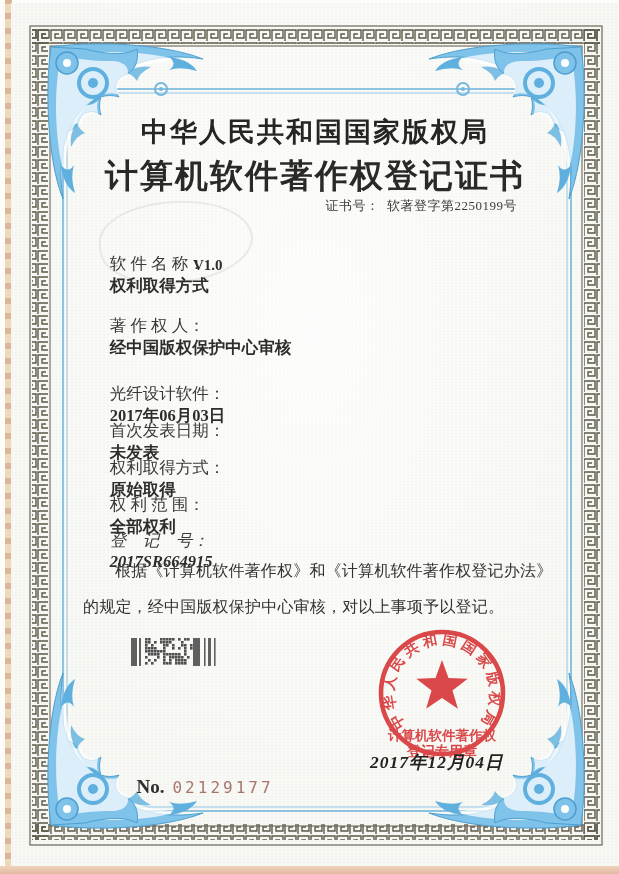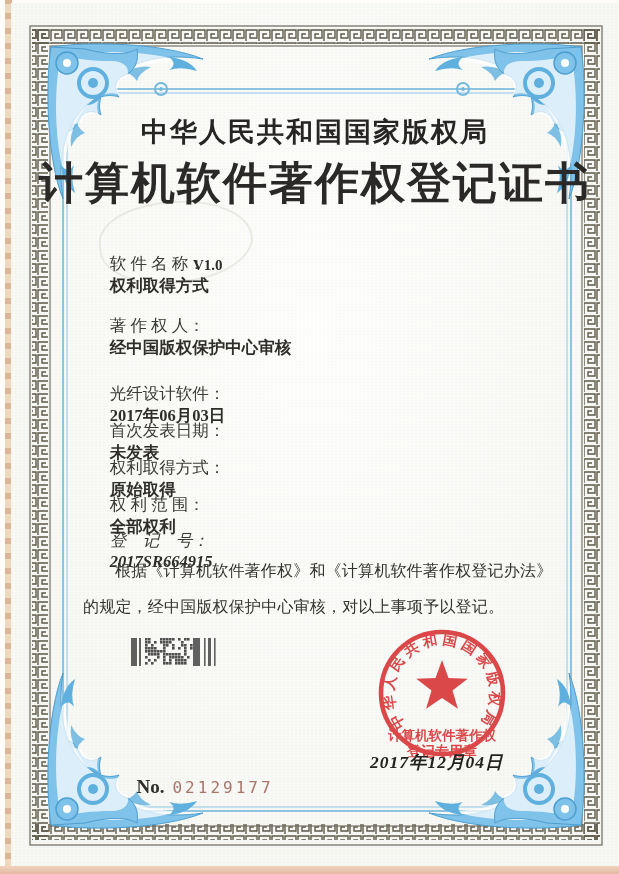--- a/index.html
+++ b/index.html
@@ -12,21 +12,21 @@
   .page{position:absolute;left:11px;top:3px;width:608px;height:863px;
      background:
        radial-gradient(ellipse at 50% 38%,rgba(255,255,255,.65),rgba(255,255,255,0) 72%),
        repeating-linear-gradient(90deg,rgba(202,214,222,.10) 0 2px,rgba(255,255,255,0) 2px 4px),
        repeating-linear-gradient(0deg,rgba(204,214,220,.09) 0 1px,rgba(255,255,255,0) 1px 3px),
        #fafaf5;}
   .frame-svg{position:absolute;left:0;top:0;}
   .abs{position:absolute;white-space:pre;}
   .authority{left:0;top:111px;width:608px;text-align:center;font-size:27px;font-weight:700;
      letter-spacing:2px;color:#262523;}
-  .cert-title{left:0;top:151px;width:608px;text-align:center;font-size:44px;font-weight:700;
+  .cert-title{left:0;top:151px;width:608px;text-align:center;font-size:33px;font-weight:700;
      letter-spacing:2px;color:#2a2927;}
   .cert-no{left:0;top:194px;width:506px;text-align:right;font-size:13px;color:#3c3b38;letter-spacing:.5px;}
   .field{left:74px;font-size:16.5px;color:#33322f;}
   .field .lbl{display:inline-block;width:108px;font-weight:500;color:#3a3935;}
   .field .val{font-weight:600;color:#2e2d2a;}
   .val2{left:182px;font-size:15px;font-weight:700;color:#2e2d2a;}
   .row-0{top:230px;} .row-1{top:292px;} .row-2{top:360px;} .row-3{top:397px;}
   .row-4{top:434px;} .row-5{top:471px;} .row-6{top:507px;font-style:italic;}
   .statement{left:72px;top:550px;width:472px;font-size:16px;line-height:36px;
      color:#33322f;text-indent:2em;white-space:normal;letter-spacing:.2px;}
@@ -89,20 +89,21 @@
       <use href="#cornerArt" transform="translate(40,44)"></use>
       <use href="#cornerArt" transform="translate(570,44) scale(-1,1)"></use>
       <use href="#cornerArt" transform="translate(40,822) scale(1,-1)"></use>
       <use href="#cornerArt" transform="translate(570,822) scale(-1,-1)"></use>
     </svg>
 
     <div class="watermark"></div>
 
     <div class="abs authority">中华人民共和国国家版权局</div>
     <div class="abs cert-title">计算机软件著作权登记证书</div>
+    <div class="abs cert-no">证书号：  软著登字第2250199号</div>
 
     <div class="abs field row-0">
       <span class="lbl">软 件 名 称：</span>
       <span class="val">权利取得方式</span>
     </div>
     <div class="abs val2" style="top:254px;">V1.0</div>
 
     <div class="abs field row-1">
       <span class="lbl">著 作 权 人：</span>
       <span class="val">经中国版权保护中心审核</span>

